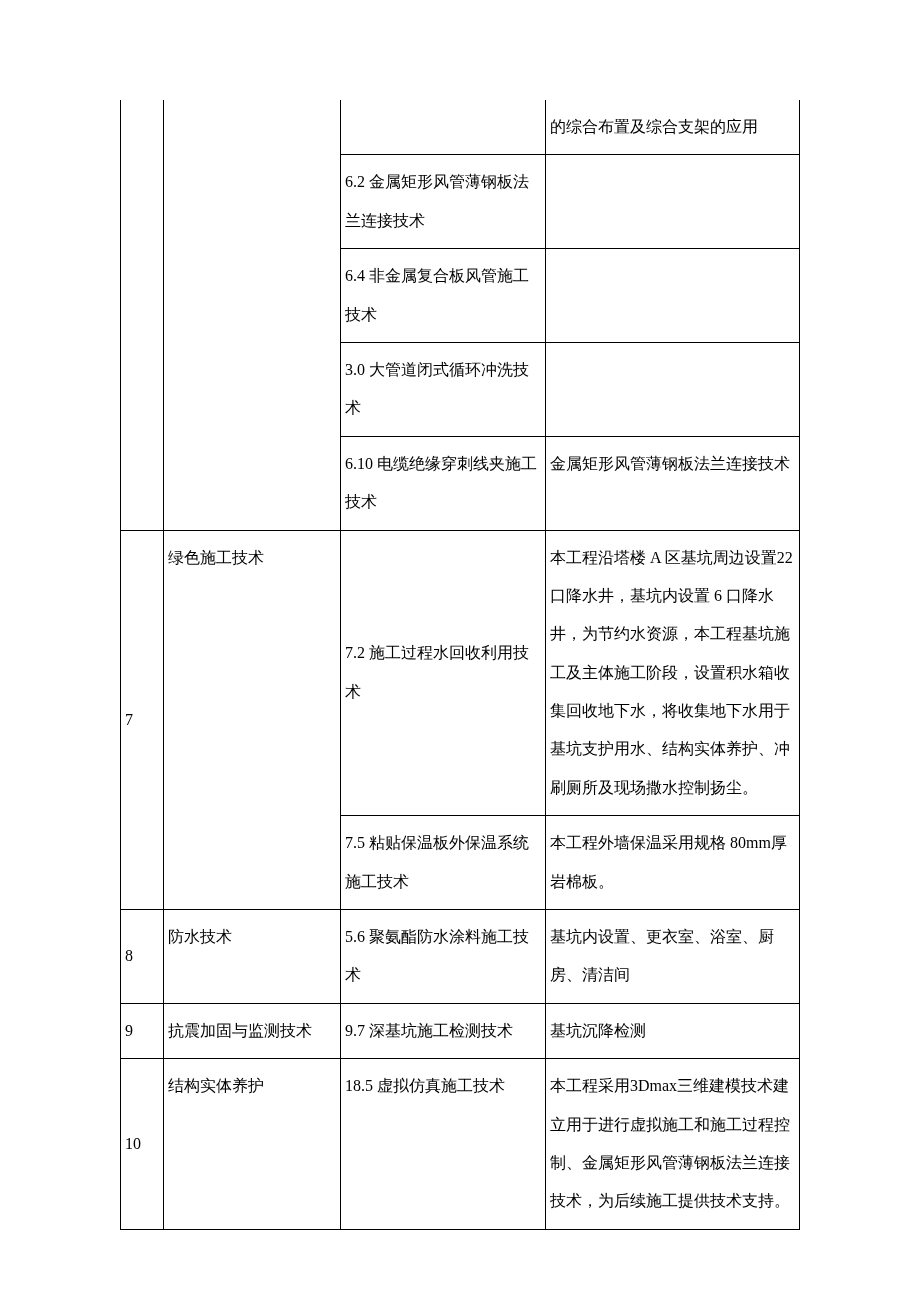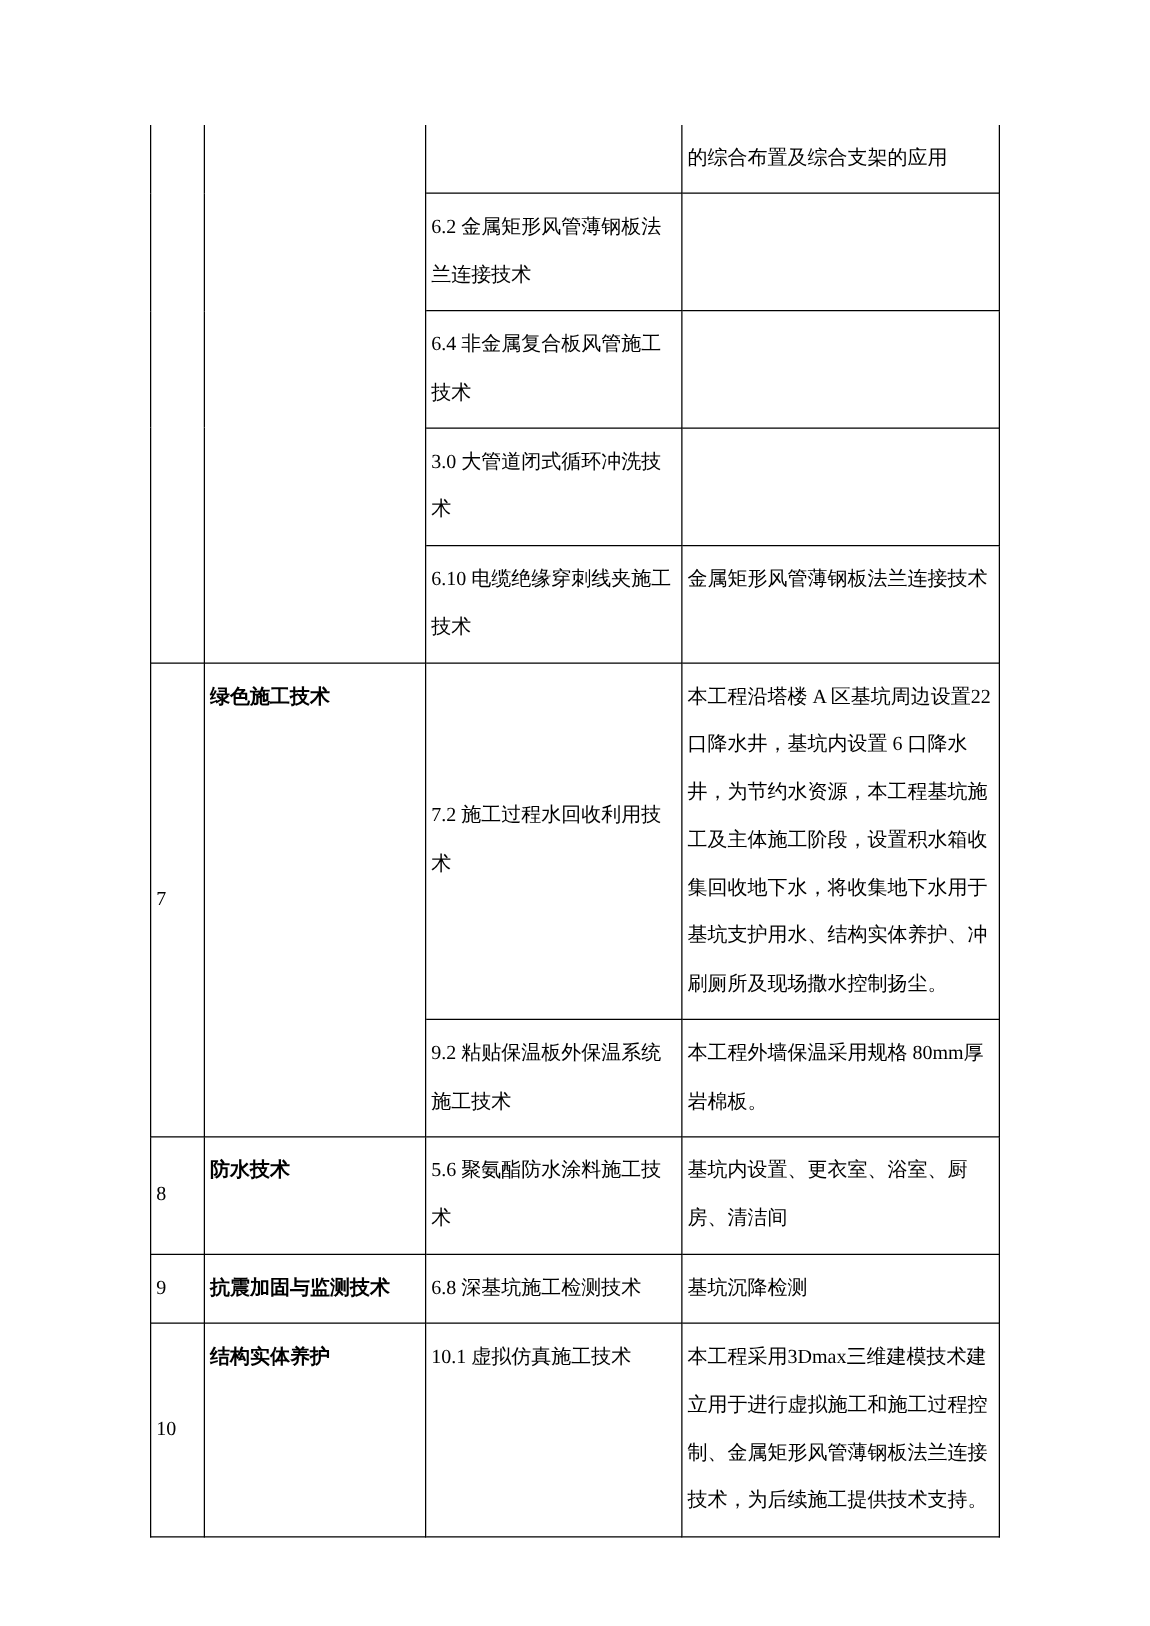--- a/index.html
+++ b/index.html
@@ -24,21 +24,20 @@
       font-size: 16px;
       line-height: 2.4;
       word-break: break-word;
     }
     .col-num {
       width: 34px;
       vertical-align: middle;
     }
     .col-cat {
       width: 168px;
-      font-weight: bold;
     }
     .col-tech {
       width: 196px;
     }
     .col-desc {
     }
     .top-open td {
       border-top: none;
     }
     .top-open td.col-num, .top-open td.col-cat {
@@ -80,39 +79,39 @@
       </tr>
 
       <tr>
         <td class="col-num" rowspan="2">7</td>
         <td class="col-cat" rowspan="2">绿色施工技术</td>
         <td class="col-tech" style="vertical-align:middle">7.2 施工过程水回收利用技术</td>
         <td class="col-desc">本工程沿塔楼 A 区基坑周边设置22 口降水井，基坑内设置 6 口降水井，为节约水资源，本工程基坑施工及主体施工阶段，设置积水箱收集回收地下水，将收集地下水用于基坑支护用水、结构实体养护、冲刷厕所及现场撒水控制扬尘。</td>
       </tr>
 
       <tr>
-        <td class="col-tech">9.2 粘贴保温板外保温系统施工技术</td>
+        <td class="col-tech">7.5 粘贴保温板外保温系统施工技术</td>
         <td class="col-desc">本工程外墙保温采用规格 80mm厚岩棉板。</td>
       </tr>
 
       <tr>
         <td class="col-num">8</td>
         <td class="col-cat">防水技术</td>
         <td class="col-tech">5.6 聚氨酯防水涂料施工技术</td>
         <td class="col-desc">基坑内设置、更衣室、浴室、厨房、清洁间</td>
       </tr>
 
       <tr>
         <td class="col-num">9</td>
         <td class="col-cat">抗震加固与监测技术</td>
-        <td class="col-tech">6.8 深基坑施工检测技术</td>
+        <td class="col-tech">9.7 深基坑施工检测技术</td>
         <td class="col-desc">基坑沉降检测</td>
       </tr>
 
       <tr>
         <td class="col-num">10</td>
         <td class="col-cat">结构实体养护</td>
-        <td class="col-tech">10.1 虚拟仿真施工技术</td>
+        <td class="col-tech">18.5 虚拟仿真施工技术</td>
         <td class="col-desc">本工程采用3Dmax三维建模技术建立用于进行虚拟施工和施工过程控制、金属矩形风管薄钢板法兰连接技术，为后续施工提供技术支持。</td>
       </tr>
     </tbody>
   </table>
 </div>
 
 </body></html>

